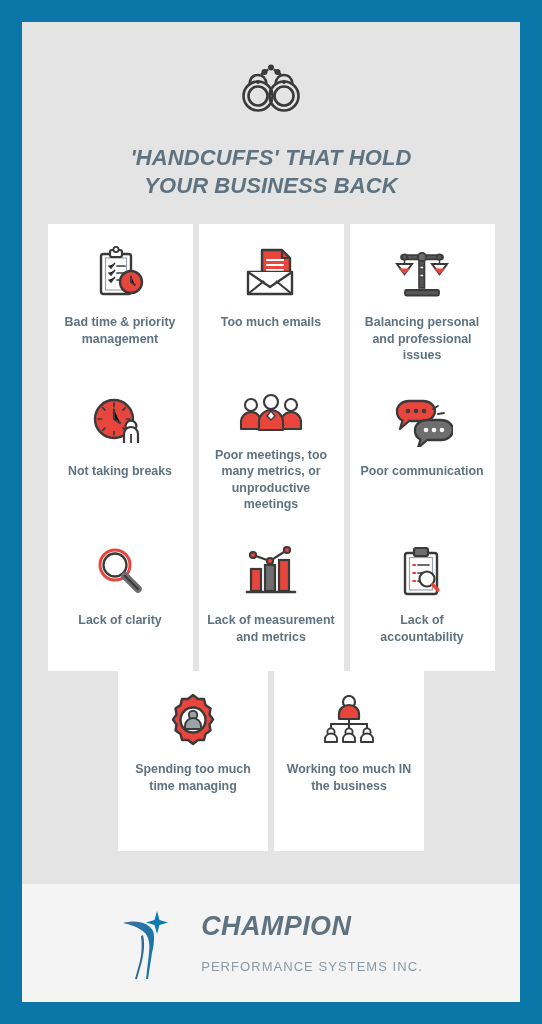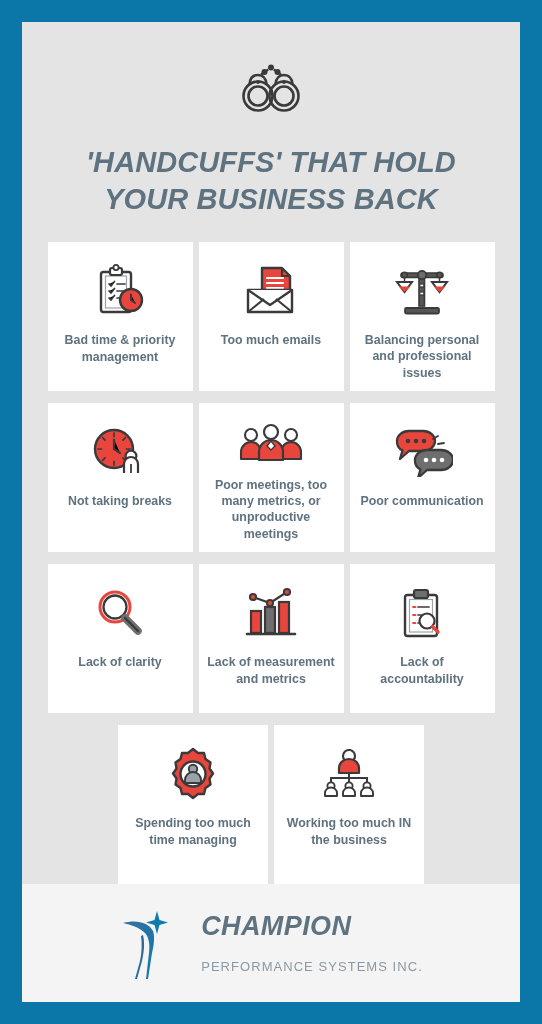--- a/index.html
+++ b/index.html
@@ -30,37 +30,37 @@
     width: 100%;
     display: flex;
     justify-content: center;
     padding-top: 36px;
   }
 
   .title {
     margin-top: 28px;
     text-align: center;
     color: #5F7280;
-    font-size: 29px;
+    font-size: 22px;
     font-weight: bold;
     font-style: italic;
     line-height: 1.28;
     letter-spacing: 0.1px;
     padding: 0 22px;
   }
   .title .line { display: block; }
 
   
   .grid {
     margin: 0 auto;
     padding-top: 24px;
     width: 448px;
     display: flex;
     flex-direction: column;
-    gap: 12px;
+    gap: 0;
   }
 
   .row {
     display: flex;
     gap: 6px;
     justify-content: center;
   }
 
   .card {
     width: 145px;

